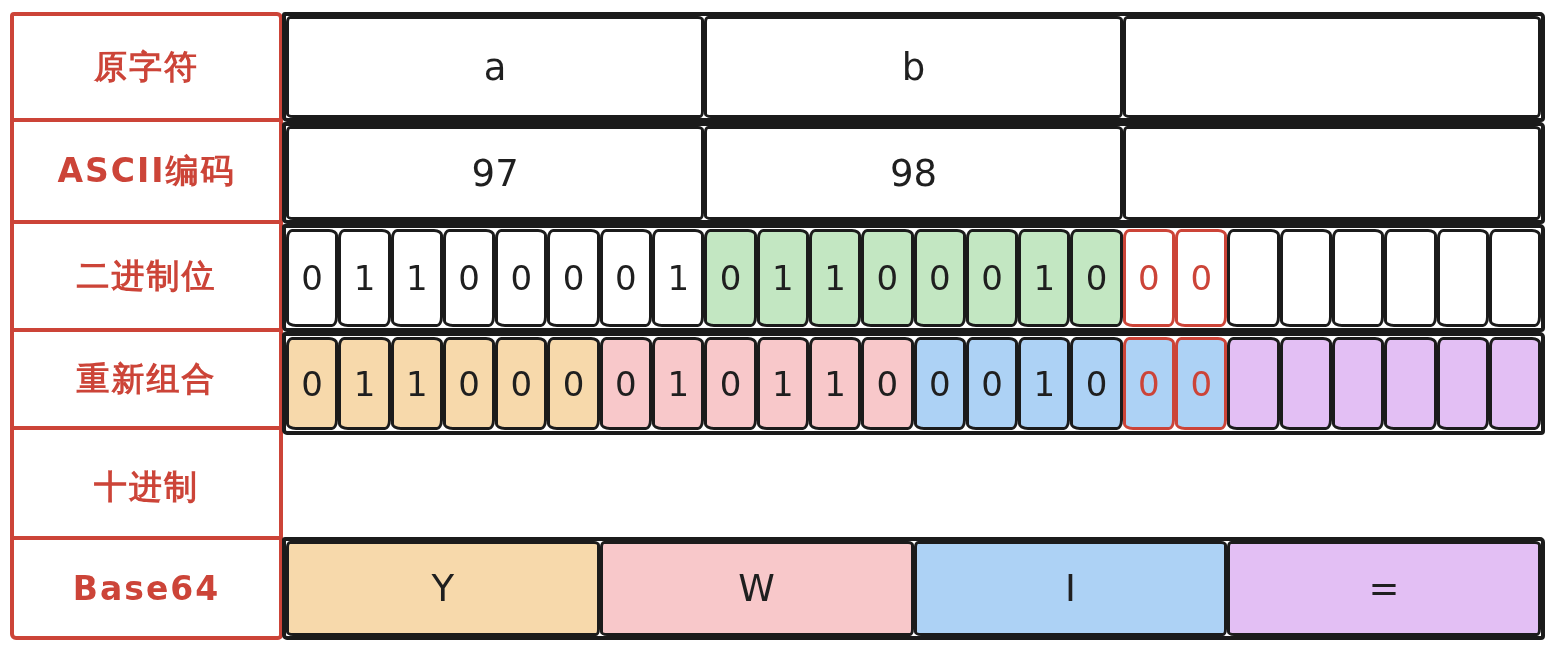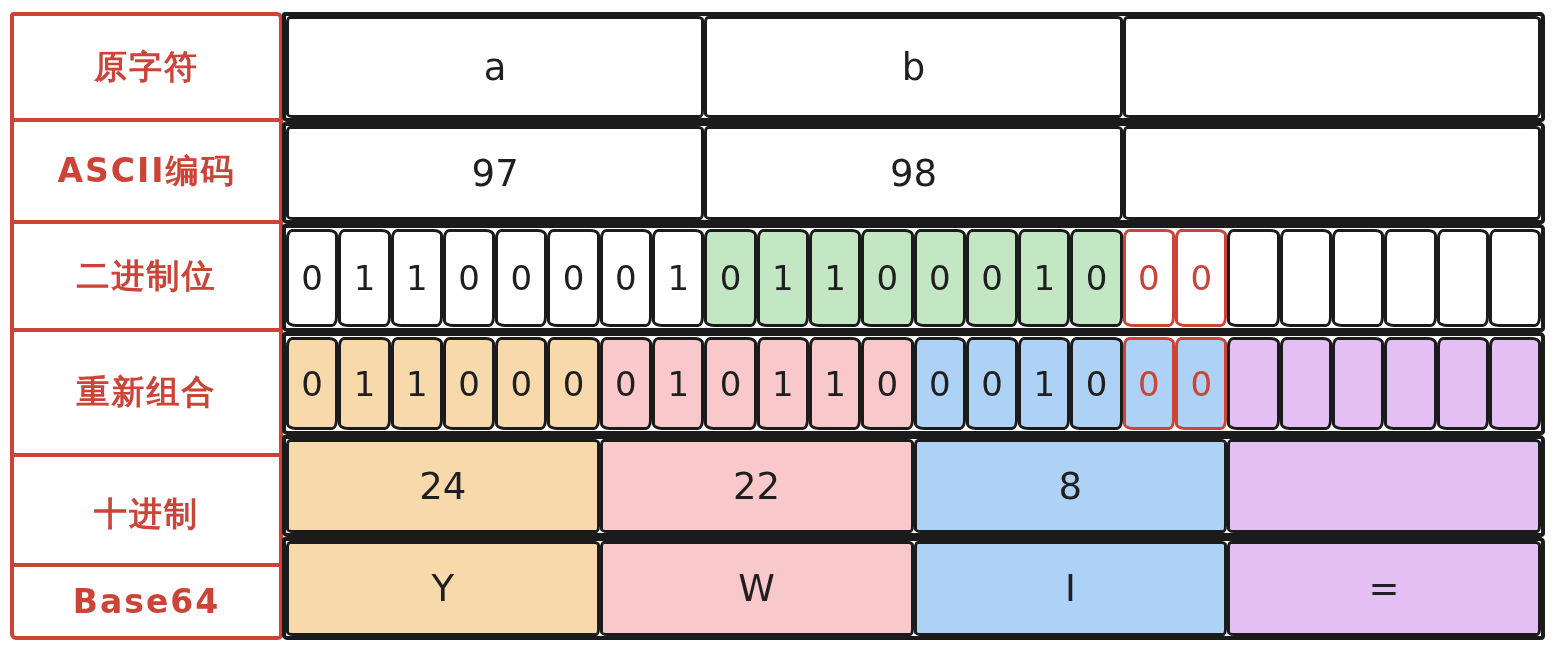--- a/index.html
+++ b/index.html
@@ -22,21 +22,21 @@
   .label-row{
     box-sizing:border-box;
     border-bottom:4px solid #cc4438;
     display:flex;align-items:center;justify-content:center;
     color:#cc4438;
     font-size:33px;font-weight:bold;
     letter-spacing:2px;
   }
   .label-row:last-child{border-bottom:none;}
   .lr1{height:106px;} .lr2{height:102px;} .lr3{height:108px;}
-  .lr4{height:125px;} .lr5{height:102px;margin-top:8px;} .lr6{flex:1;border-radius:27px;}
+  .lr4{height:98px;} .lr5{height:102px;margin-top:8px;} .lr6{flex:1;border-radius:27px;}
 
   
   .trow{
     position:absolute;left:282px;width:1263px;
     box-sizing:border-box;
     border:4px solid #1b1b1b;
     border-radius:3px 5px 4px 5px;
     display:flex;
     background:#fff;
   }
@@ -149,26 +149,20 @@
     <span class="bit blue pad">0</span>
     <span class="bit blue pad">0</span>
     <span class="bit purple"></span>
     <span class="bit purple"></span>
     <span class="bit purple"></span>
     <span class="bit purple"></span>
     <span class="bit purple"></span>
     <span class="bit purple"></span>
   </div>
 
-  <div class="trow r5">
-    <div class="bigcell orange">24</div>
-    <div class="bigcell pink">22</div>
-    <div class="bigcell blue">8</div>
-    <div class="bigcell purple"></div>
-  </div>
 
   <div class="trow r6">
     <div class="bigcell orange">Y</div>
     <div class="bigcell pink">W</div>
     <div class="bigcell blue">I</div>
     <div class="bigcell purple">=</div>
   </div>
 
 </div>
 

